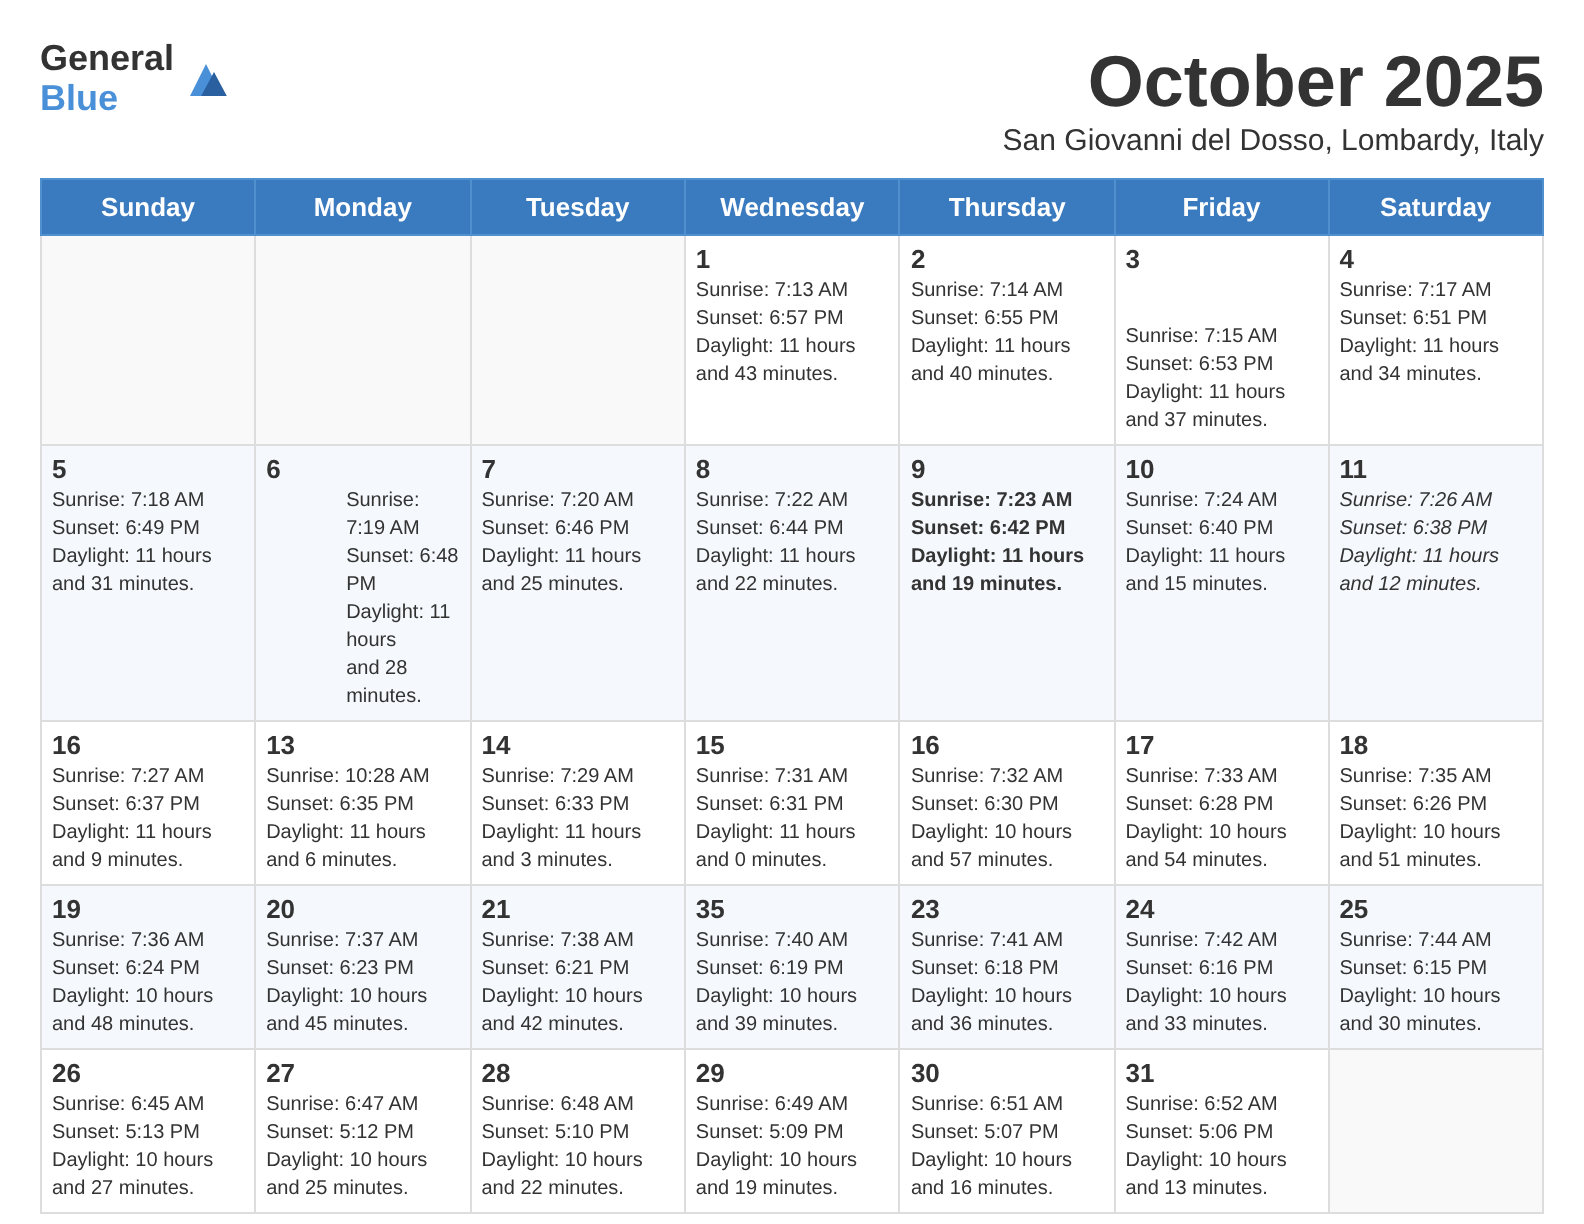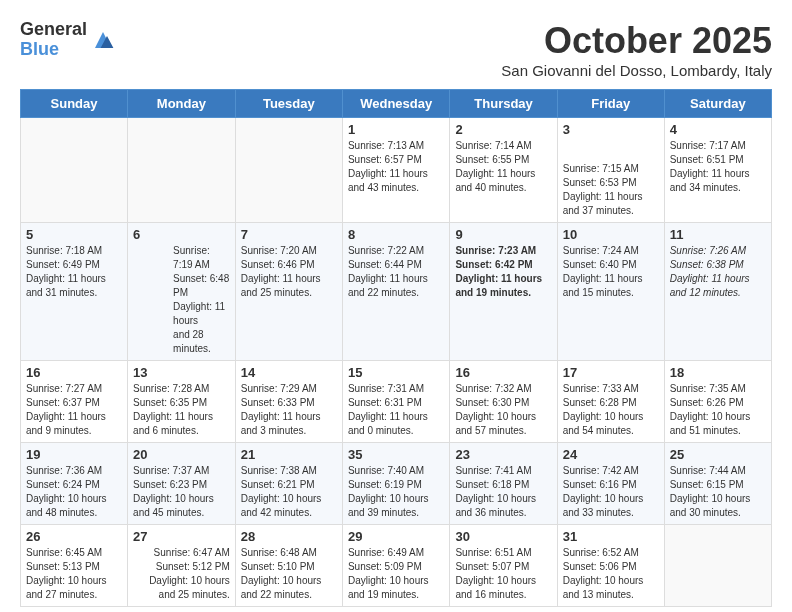--- a/index.html
+++ b/index.html
@@ -217,21 +217,21 @@
       <tr>
         <td>
           <span class="day-num">16</span>
           <div class="day-info" style="white-space: pre-line;">Sunrise: 7:27 AM
 Sunset: 6:37 PM
 Daylight: 11 hours
 and 9 minutes.</div>
         </td>
         <td>
           <span class="day-num">13</span>
-          <div class="day-info" style="white-space: pre-line;">Sunrise: 7:28 AM
+          <div class="day-info" style="white-space: pre-line;">Sunrise: 10:28 AM
 Sunset: 6:35 PM
 Daylight: 11 hours
 and 6 minutes.</div>
         </td>
         <td>
           <span class="day-num">14</span>
           <div class="day-info" style="white-space: pre-line;">Sunrise: 7:29 AM
 Sunset: 6:33 PM
 Daylight: 11 hours
 and 3 minutes.</div>
@@ -319,21 +319,21 @@
       <tr>
         <td>
           <span class="day-num">26</span>
           <div class="day-info" style="white-space: pre-line;">Sunrise: 6:45 AM
 Sunset: 5:13 PM
 Daylight: 10 hours
 and 27 minutes.</div>
         </td>
         <td>
           <span class="day-num">27</span>
-          <div class="day-info" style="white-space: pre-line; text-align: right;">Sunrise: 6:47 AM
+          <div class="day-info" style="white-space: pre-line;">Sunrise: 6:47 AM
 Sunset: 5:12 PM
 Daylight: 10 hours
 and 25 minutes.</div>
         </td>
         <td>
           <span class="day-num">28</span>
           <div class="day-info" style="white-space: pre-line;">Sunrise: 6:48 AM
 Sunset: 5:10 PM
 Daylight: 10 hours
 and 22 minutes.</div>

